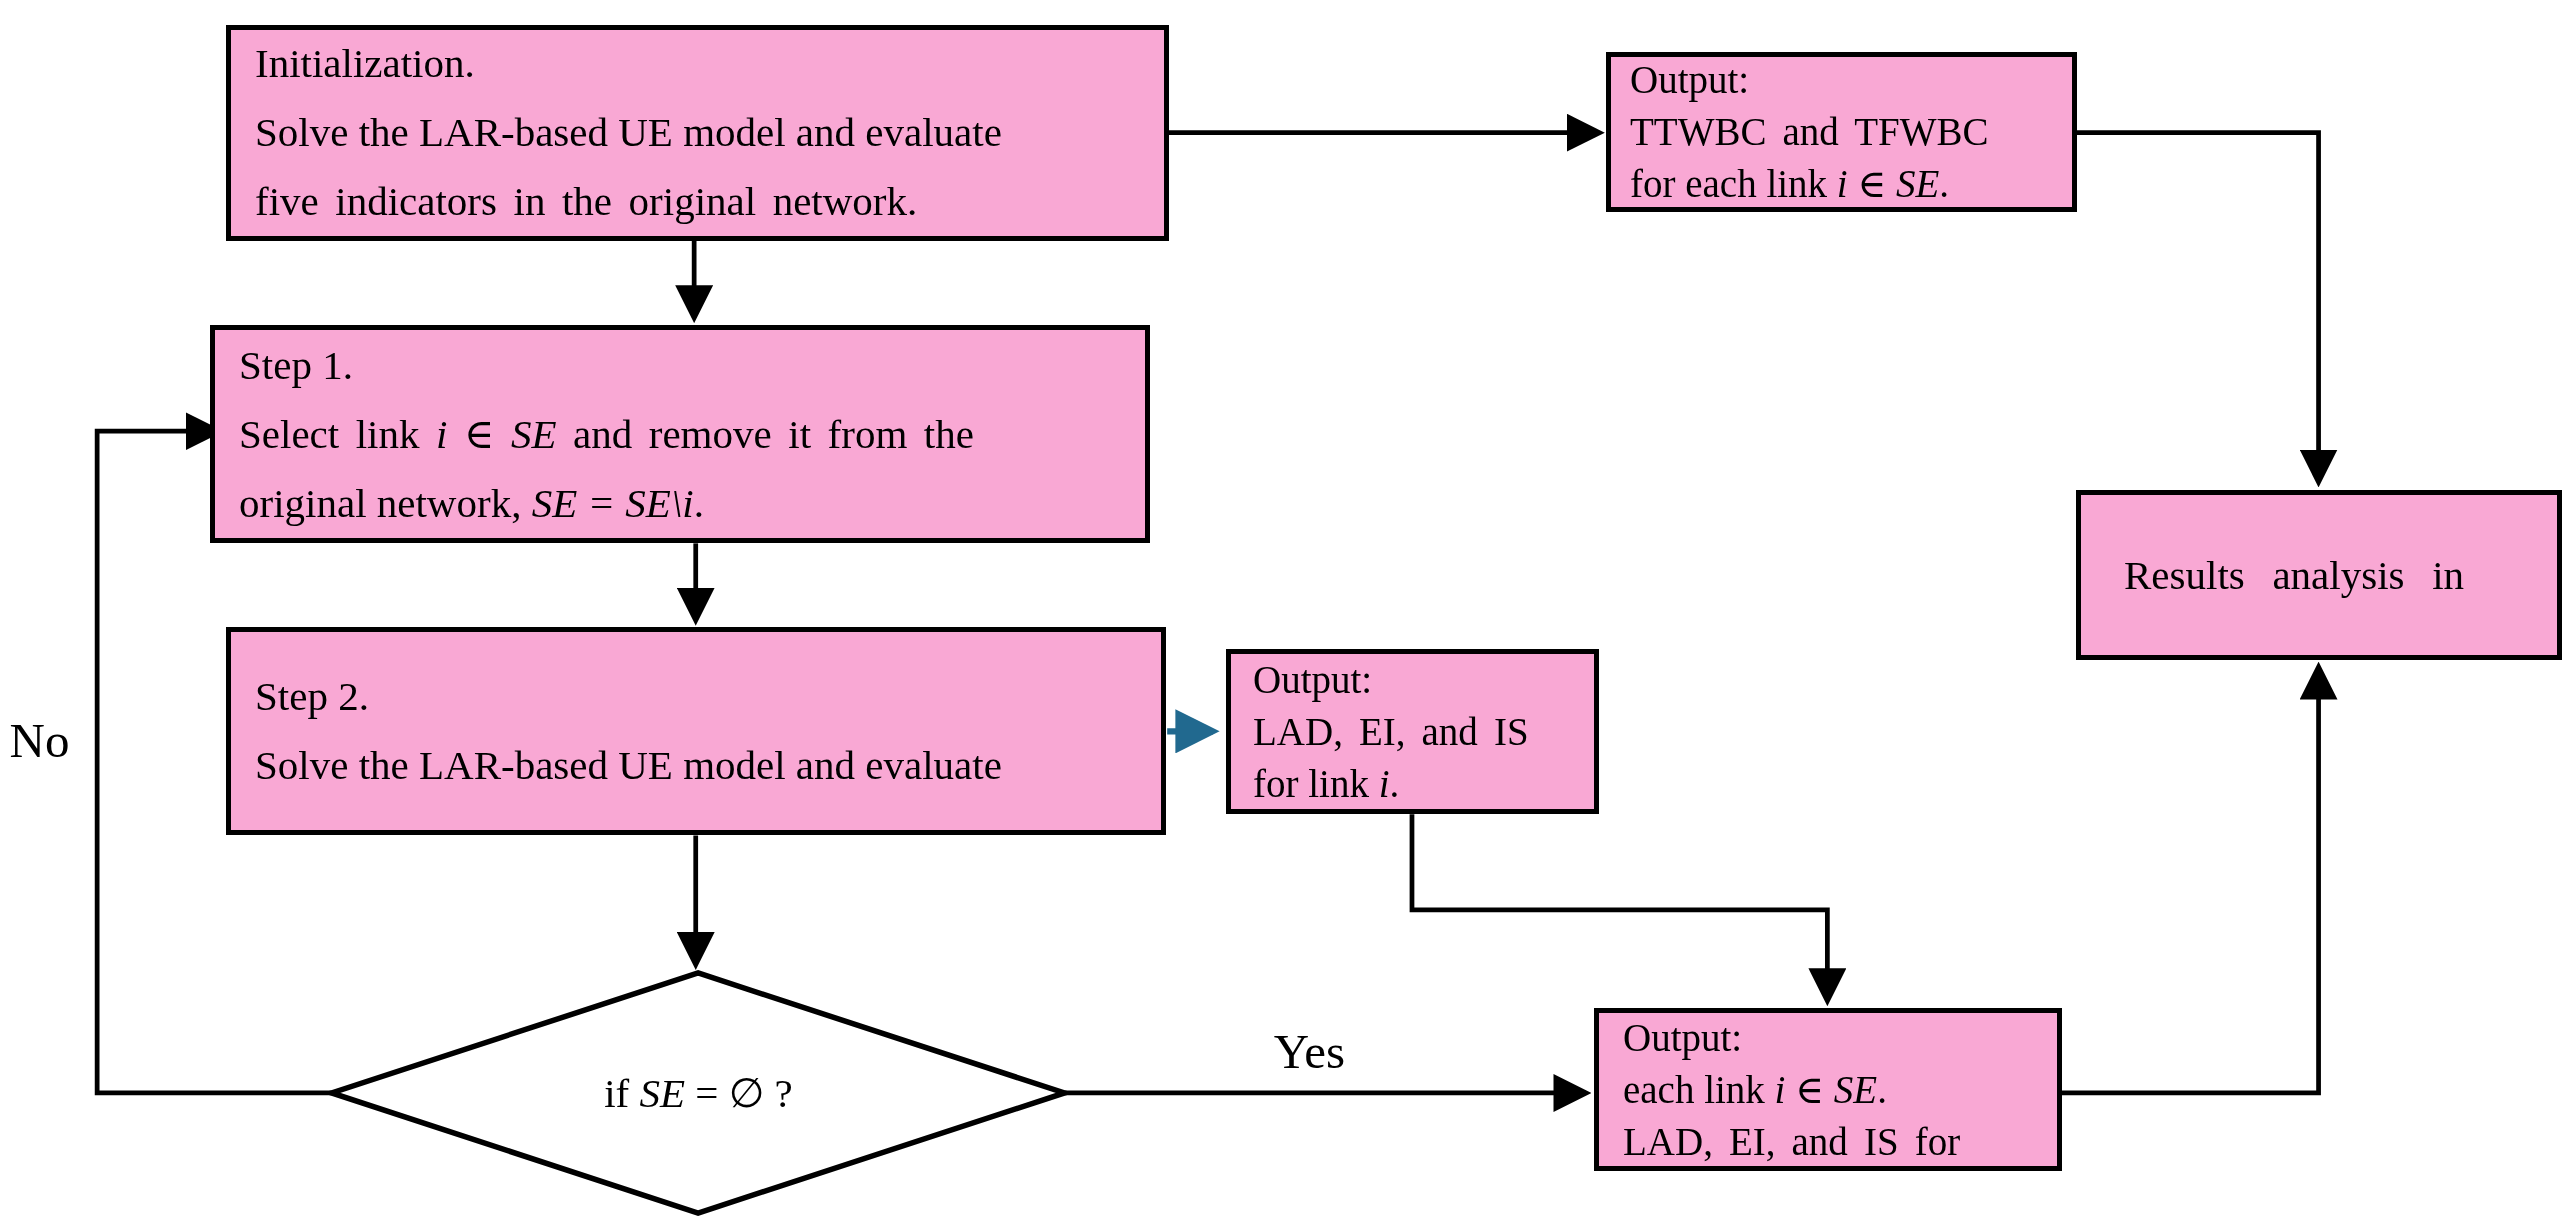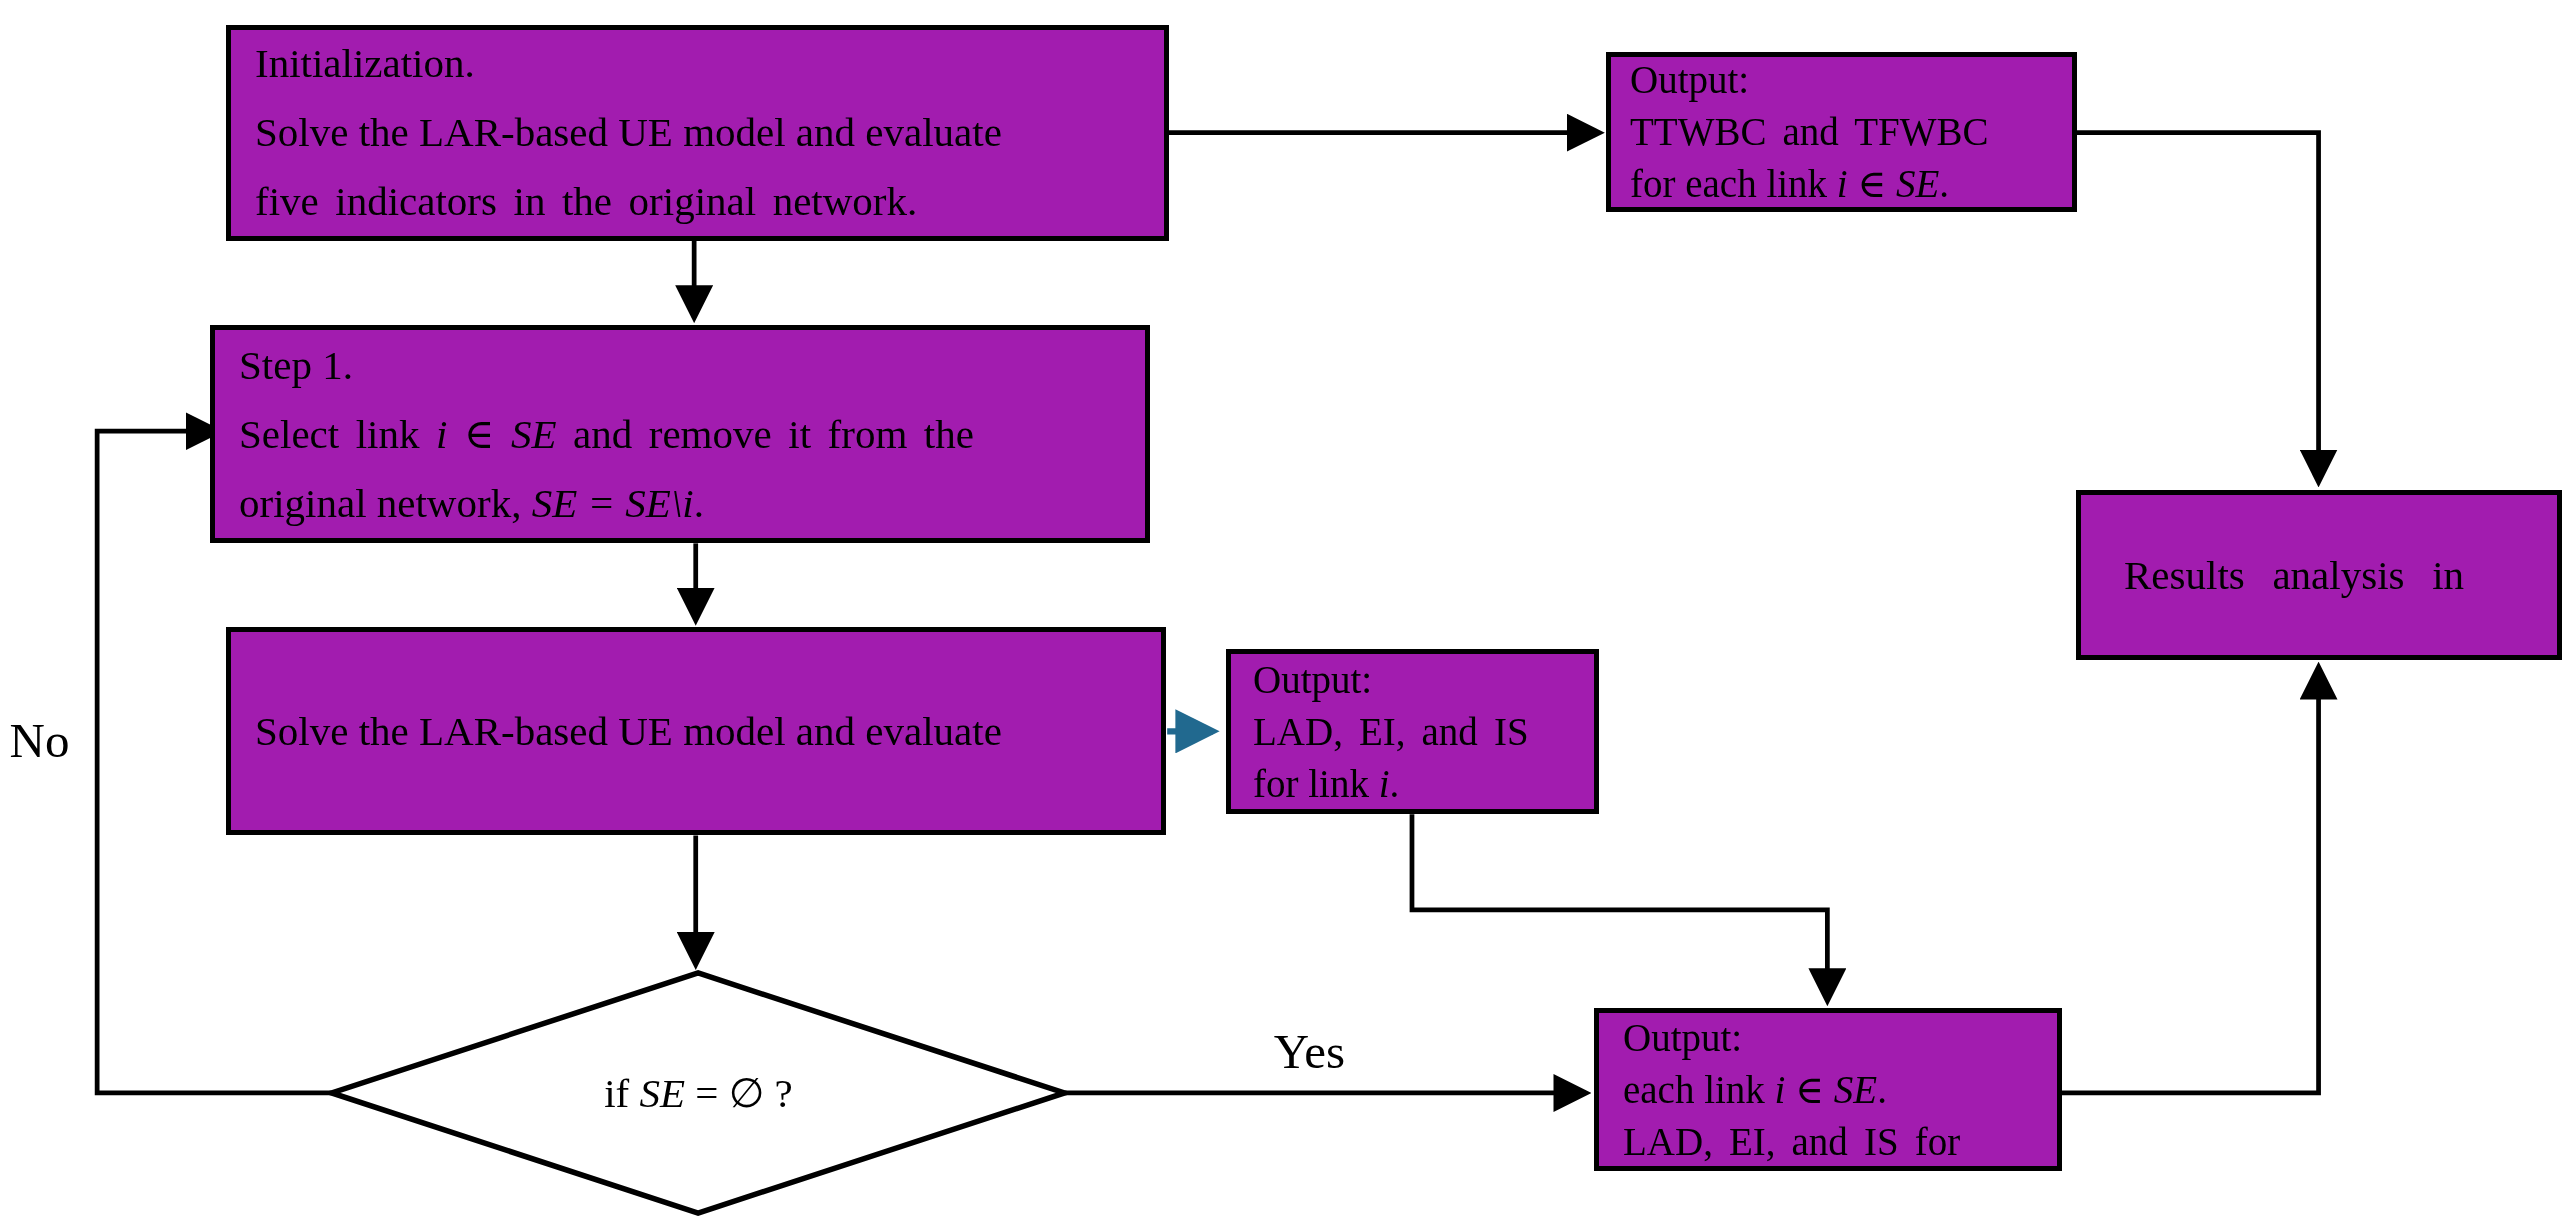--- a/index.html
+++ b/index.html
@@ -15,21 +15,21 @@
   .wire{fill:none;stroke:var(--line,#000);stroke-width:6;}
   .wire-teal{fill:none;stroke:var(--highlight-arrow,#21698F);stroke-width:8;}
   .mk-black{fill:var(--line,#000);}
   .mk-teal{fill:var(--highlight-arrow,#21698F);}
   .diamond{fill:#fff;stroke:var(--line,#000);stroke-width:7;}
 
   .box{
     position:absolute;z-index:2;
     box-sizing:border-box;
     border:5.5px solid var(--line,#000);
-    background:#a21caf;
+    background:#f9a8d4;
     display:flex;flex-direction:column;justify-content:center;
   }
   .ln{white-space:nowrap;}
   .m{font-style:italic;}
 
   .box-big{font-size:41px;line-height:69px;padding:0 19px 0 24px;}
   .box-small{font-size:39px;line-height:52px;}
 
   #b-init{left:226px;top:24.5px;width:943px;height:216px;}
   #b-ttwbc{left:1606px;top:52px;width:471px;height:160px;padding-left:19px;}
@@ -112,20 +112,21 @@
     <div class="ln">Step 1.</div>
     <div class="ln ws-sm">
       <span>Select link </span><span class="m">i ∈ SE</span><span> and remove it from the</span>
     </div>
     <div class="ln">
       <span>original network, </span><span class="m">SE = SE\i</span><span>.</span>
     </div>
   </div>
 
   <div class="box box-big" id="b-step2">
+    <div class="ln">Step 2.</div>
     <div class="ln">Solve the LAR-based UE model and evaluate</div>
   </div>
 
   <div class="box box-small" id="b-small">
     <div class="ln">Output:</div>
     <div class="ln ws-sm">LAD, EI, and IS</div>
     <div class="ln">
       <span>for link </span><span class="m">i</span><span>.</span>
     </div>
   </div>

